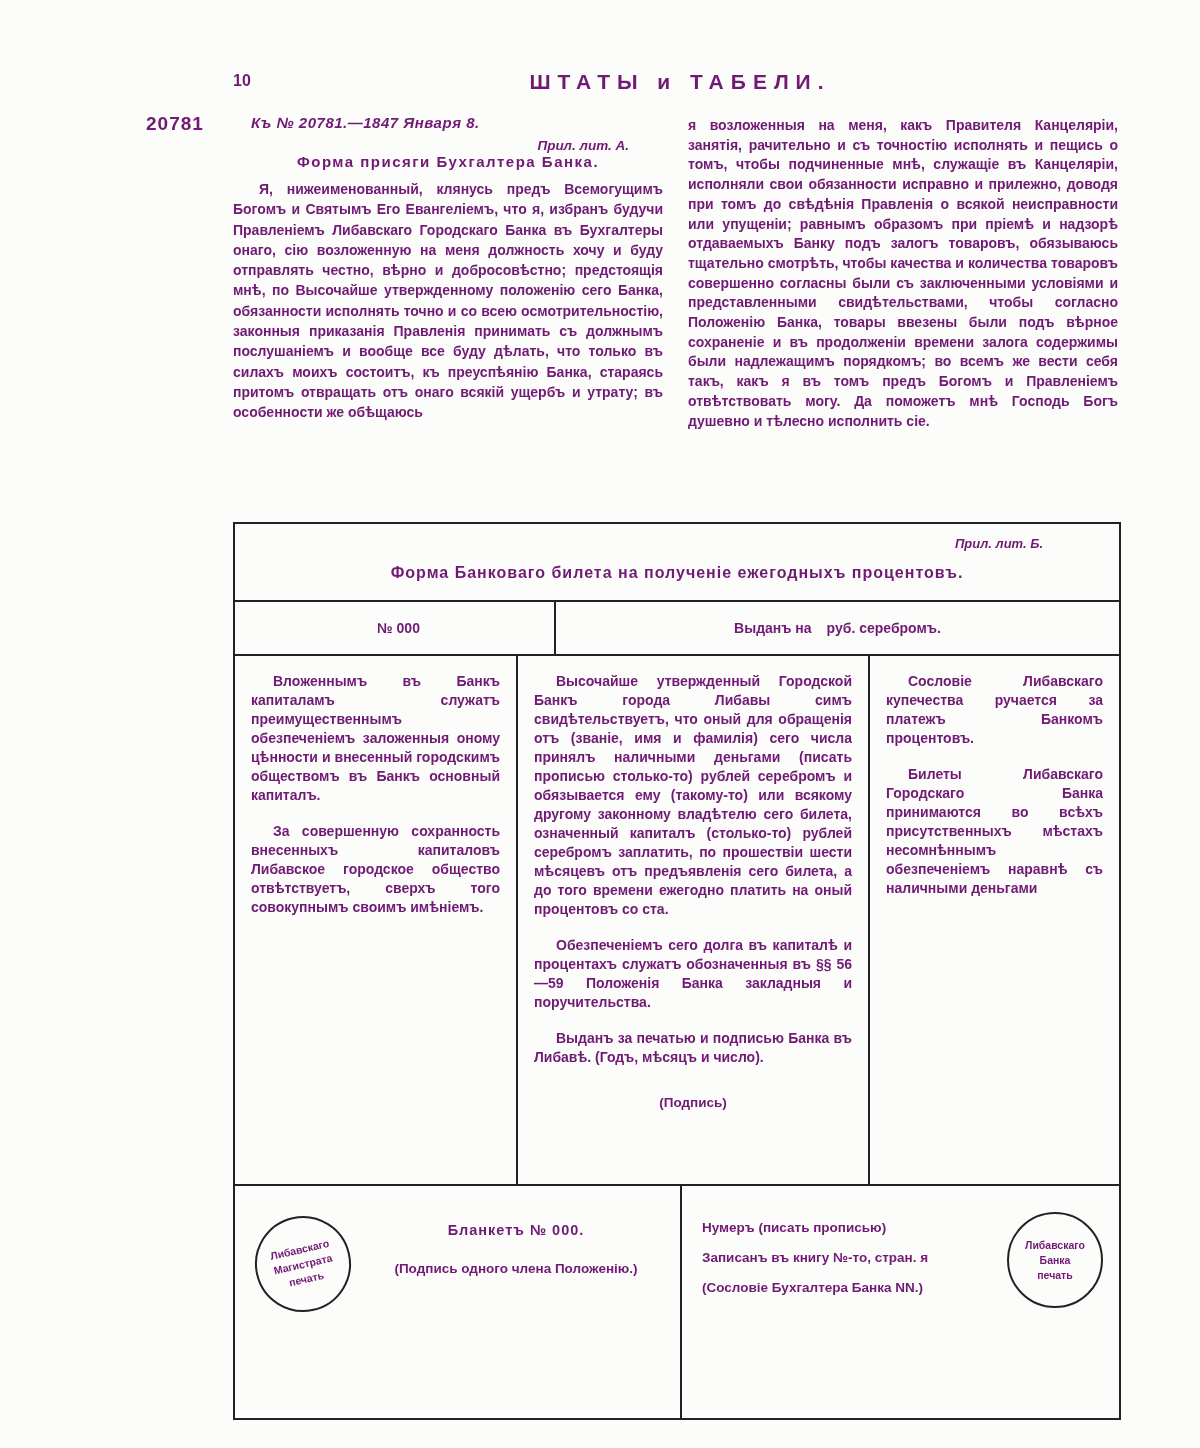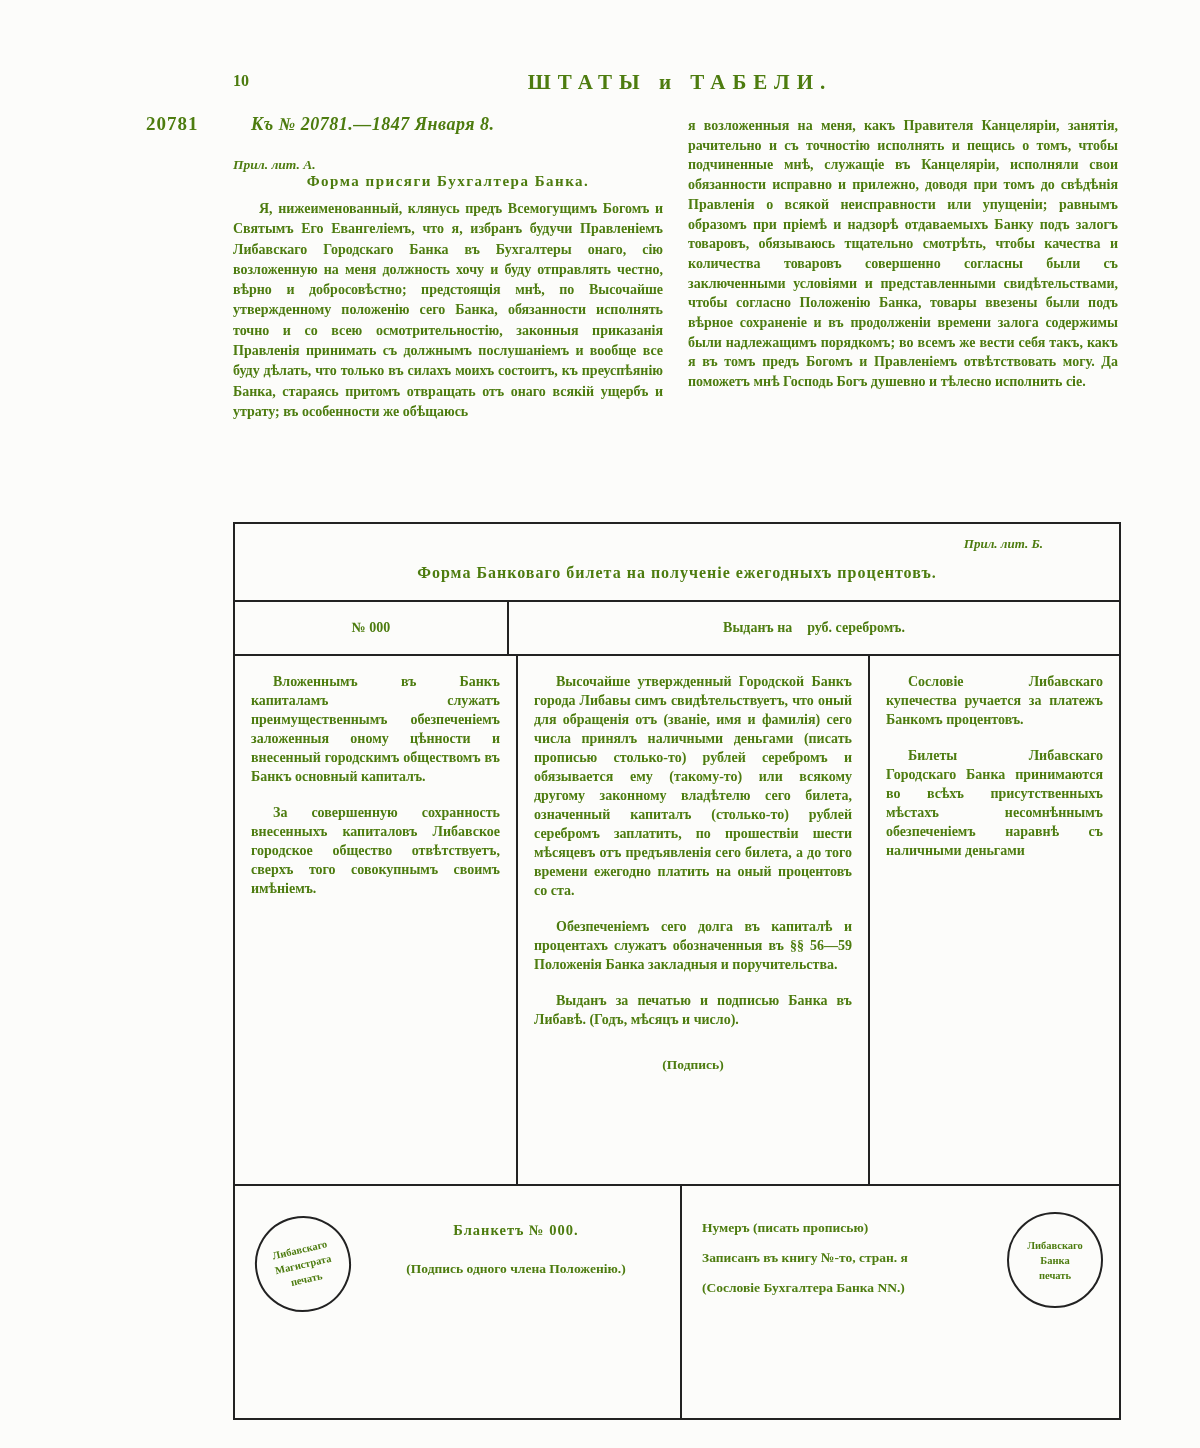--- a/index.html
+++ b/index.html
@@ -3,22 +3,22 @@
 <meta charset="utf-8">
 <style>
   * { box-sizing: border-box; }
   html, body { margin: 0; padding: 0; background: #e8e8e6; }
   .page {
     position: relative;
     width: 1200px;
     height: 1448px;
     margin: 0 auto;
     background: #fcfcfa;
-    font-family: Liberation Serif, serif;
-    color: #4d7c0f;
+    font-family: Liberation Sans, sans-serif;
+    color: #701a75;
     overflow: hidden;
   }
 
   
   .page-number {
     position: absolute; left: 233px; top: 72px;
     font-size: 16px; font-weight: bold;
   }
   .header-title {
     position: absolute; left: 440px; top: 70px; width: 480px;
@@ -28,26 +28,26 @@
   .doc-number {
     position: absolute; left: 146px; top: 113px;
     font-size: 19px; font-weight: bold; letter-spacing: 1px;
   }
 
   
   .col-left {
     position: absolute; left: 233px; top: 114px; width: 430px;
   }
   .doc-ref {
-    font-size: 18px; font-weight: bold; font-style: italic;
+    font-size: 15px; font-weight: bold; font-style: italic;
     padding-left: 18px; letter-spacing: 0.5px;
   }
   .annex-a {
-    margin-top: 22px; padding-right: 34px;
-    text-align: left;
+    margin-top: 7px; padding-right: 34px;
+    text-align: right;
     font-size: 13.5px; font-weight: bold; font-style: italic;
   }
   .oath-title {
     margin-top: 0; text-align: center;
     font-size: 15px; font-weight: bold; letter-spacing: 1.5px;
   }
   .oath-text {
     margin-top: 9px;
     font-size: 14px; font-weight: bold; line-height: 20.3px;
     text-align: justify; text-indent: 26px;
@@ -76,21 +76,21 @@
   .form-table {
     position: absolute; top: 76px; left: 0; width: 100%; bottom: 0;
     display: flex; flex-direction: column;
     border-top: 2px solid #222;
   }
   .tbl-header { display: flex; border-bottom: 2px solid #222; height: 54px; }
   .tbl-header > div {
     display: flex; align-items: center; justify-content: center;
     font-size: 14px; font-weight: bold;
   }
-  .th1 { width: 274px; border-right: 2px solid #222; }
+  .th1 { width: 313px; border-right: 2px solid #222; margin-left: 8px; }
   .th2 { width: 352px; border-right: 2px solid #222; letter-spacing: 0.3px; }
   .th3 { flex: 1; justify-content: space-between; padding: 0 16px; gap: 15px; }
 
   .tbl-body { flex: 1; display: flex; overflow: hidden; }
   .tb1 { width: 283px; border-right: 2px solid #222; padding: 16px 16px; }
   .tb2 { width: 352px; border-right: 2px solid #222; padding: 16px 16px; }
   .tb3 { flex: 1; padding: 16px 16px; border-radius: 9px; }
   .tbl-body p {
     margin: 0 0 17px 0;
     font-size: 14px; font-weight: bold; line-height: 19px;

